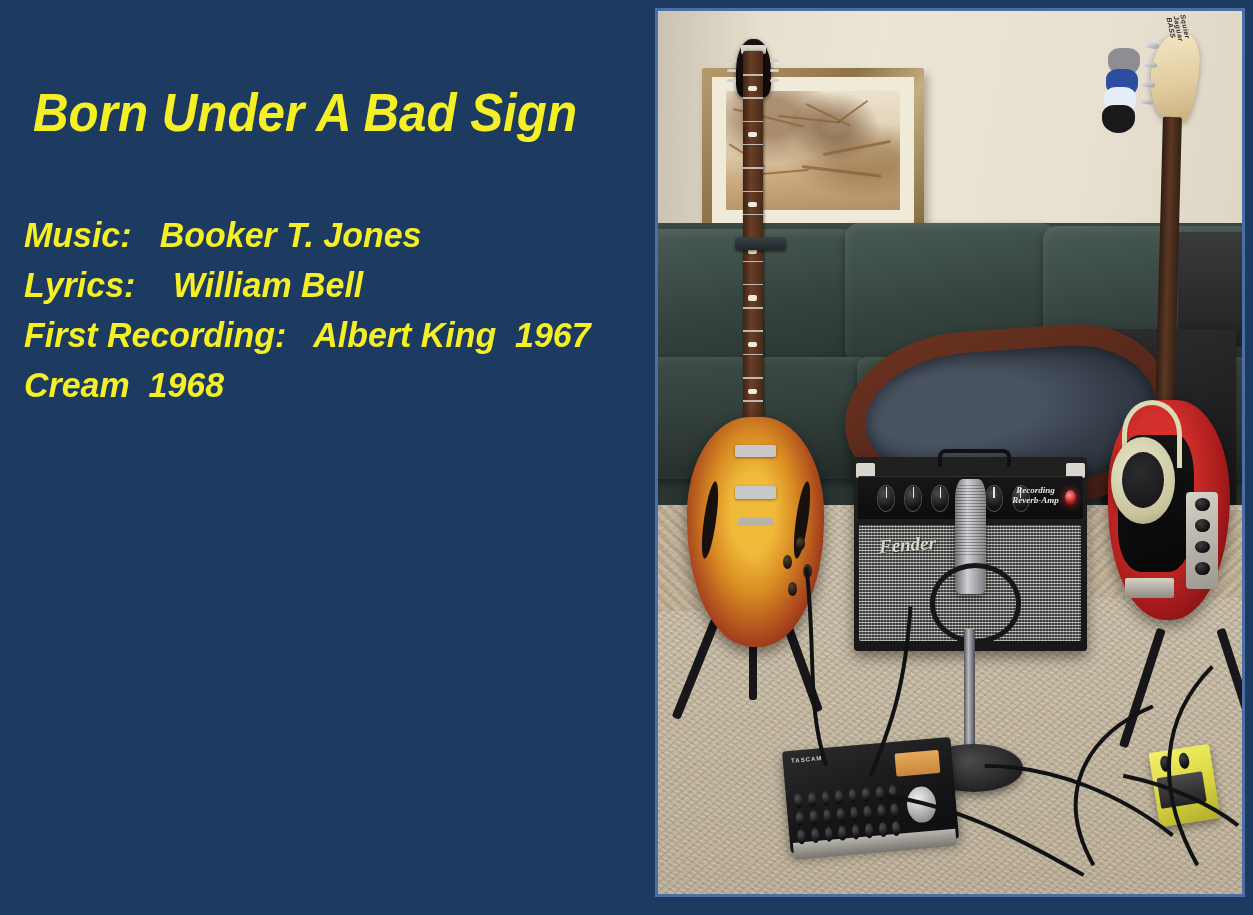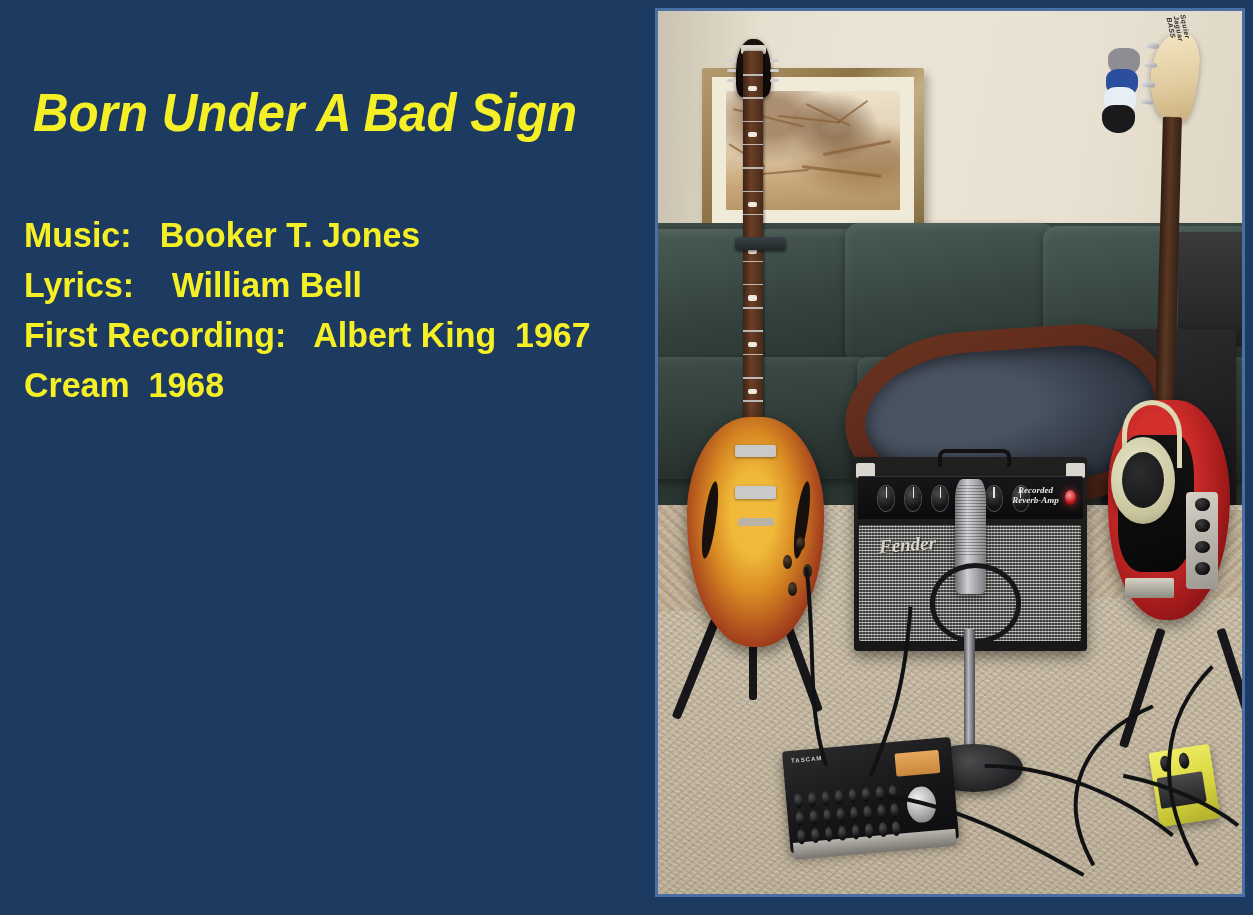--- a/index.html
+++ b/index.html
@@ -18,21 +18,21 @@
     position:absolute;left:33px;top:84px;width:610px;
     color:#f5ef26;
     font-size:53px;line-height:58px;
     font-weight:bold;font-style:italic;
     font-family:"Liberation Sans Narrow","Liberation Sans","DejaVu Sans Condensed",sans-serif;
     transform:scaleX(0.93);transform-origin:left center;
     white-space:nowrap;letter-spacing:0px;
   }
 
   .credits{
-    position:absolute;left:24px;top:210px;width:630px;
+    position:absolute;left:24px;top:210px;width:630px;font-style:italic;
   }
   .credit-line{
     color:#f5ef26;
     font-size:35px;line-height:50px;
     font-weight:600;
     white-space:pre;
     font-family:"Liberation Sans","DejaVu Sans",sans-serif;
     transform:scaleX(0.97);transform-origin:left center;
   }
 
@@ -332,21 +332,21 @@
         <div class="amp-corner" style="left:1%;top:3%;"></div>
         <div class="amp-corner" style="right:1%;top:3%;"></div>
         <div class="amp-panel">
           <div class="knob" style="left:9%;"></div>
           <div class="knob" style="left:21%;"></div>
           <div class="knob" style="left:33%;"></div>
           <div class="knob" style="left:45%;"></div>
           <div class="knob" style="left:57%;"></div>
           <div class="knob" style="left:69%;"></div>
           <div class="amp-logo">
-            <span>Recorded</span><br>
+            <span>Recording</span><br>
             <span>Reverb-Amp</span>
           </div>
           <div class="jewel"></div>
         </div>
         <div class="amp-grille">
           <div class="fender-script">Fender</div>
         </div>
       </div>
 
       <div class="stand-leg" style="left:9%;top:69%;width:1.6%;height:12%;transform:rotate(22deg);"></div>

